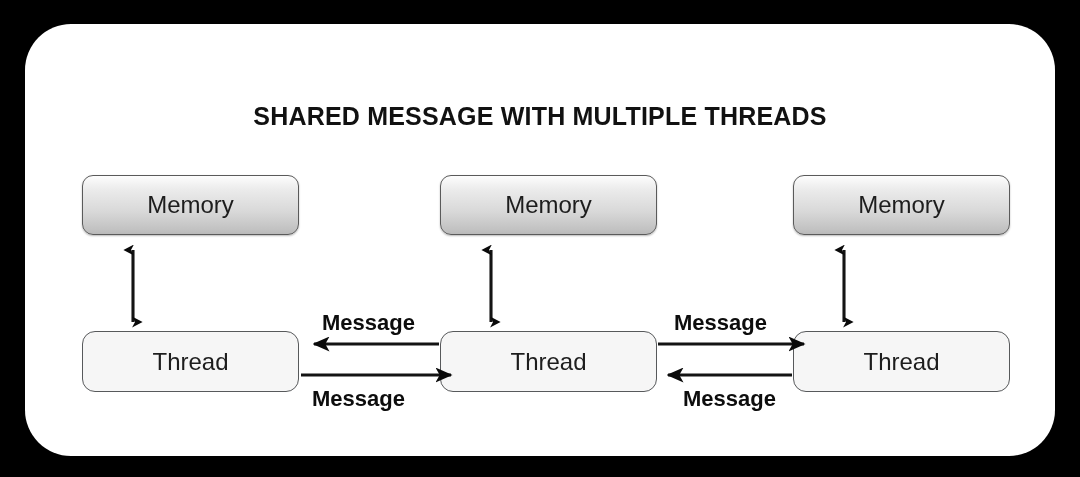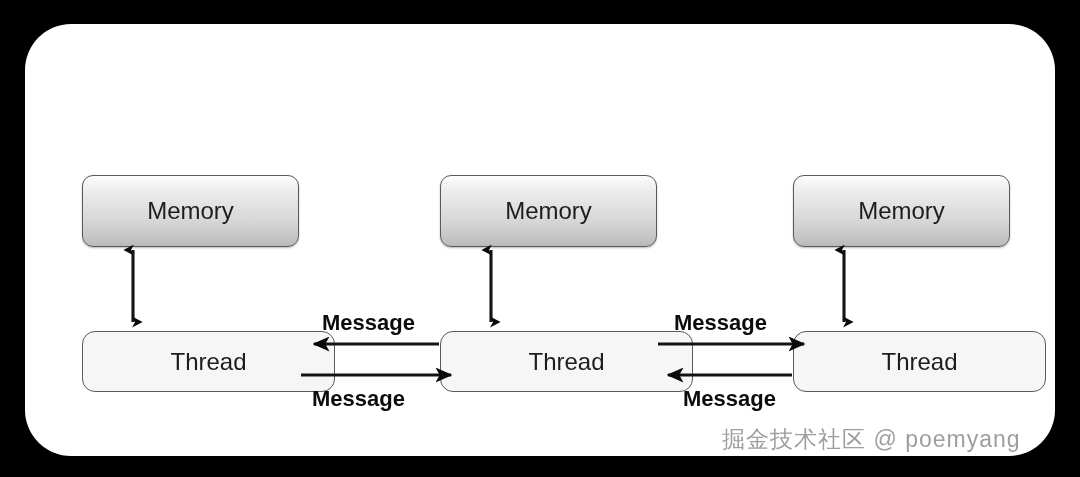--- a/index.html
+++ b/index.html
@@ -54,27 +54,27 @@
     box-sizing: border-box;
     display: flex;
     align-items: center;
     justify-content: center;
     font-size: 24px;
     color: #1d1d1d;
     border-radius: 11px;
   }
   .node-memory {
     width: 217px;
-    height: 72px;
+    height: 60px;
     border: 1.6px solid #5a5a5a;
     background: linear-gradient(to bottom, #fdfdfd 0%, #ececec 22%, #d8d8d8 62%, #c2c2c2 92%, #b9b9b9 100%);
     box-shadow: 0 1px 2px rgba(0,0,0,0.28);
   }
   .node-thread {
-    width: 253px;
+    width: 217px;
     height: 61px;
     border: 1.8px solid #57595b;
     background: #f6f6f6;
     border-radius: 13px;
   }
 
   
   .col-left  { left: 57px; }
   .col-mid   { left: 415px; }
   .col-right { left: 768px; }
@@ -119,20 +119,21 @@
     white-space: nowrap;
   }
 </style>
 </head>
 <body>
 
 <div id="stage">
 
   <div id="card">
 
+    <div id="title">SHARED MESSAGE WITH MULTIPLE THREADS</div>
 
     <div class="node node-memory col-left row-memory">
       <span>Memory</span>
     </div>
     <div class="node node-memory col-mid row-memory">
       <span>Memory</span>
     </div>
     <div class="node node-memory col-right row-memory">
       <span>Memory</span>
     </div>
@@ -174,15 +175,14 @@
       </g>
     </svg>
 
     <div class="msg-label" style="left:297px; top:286px;">Message</div>
     <div class="msg-label" style="left:287px; top:362px;">Message</div>
     <div class="msg-label" style="left:649px; top:286px;">Message</div>
     <div class="msg-label" style="left:658px; top:362px;">Message</div>
 
   </div>
 
-  <div id="wm-jj">掘金技术社区 @ poemyang</div>
 
 </div>
 
 </body></html>

